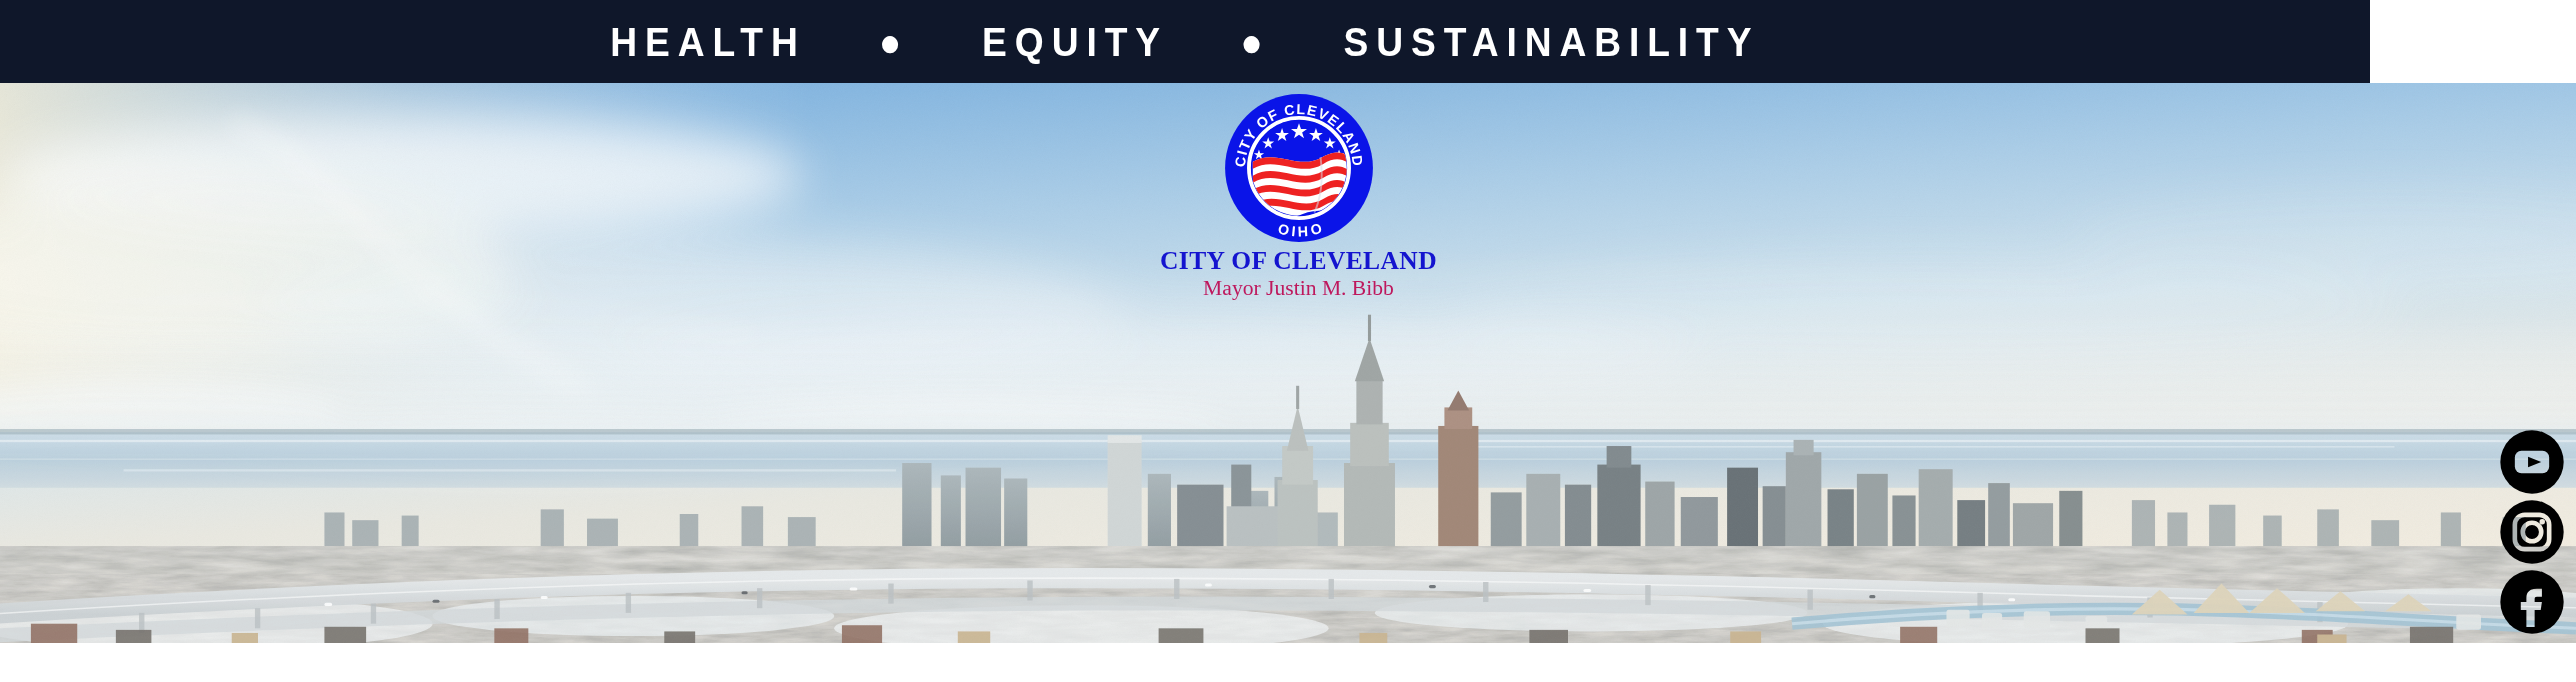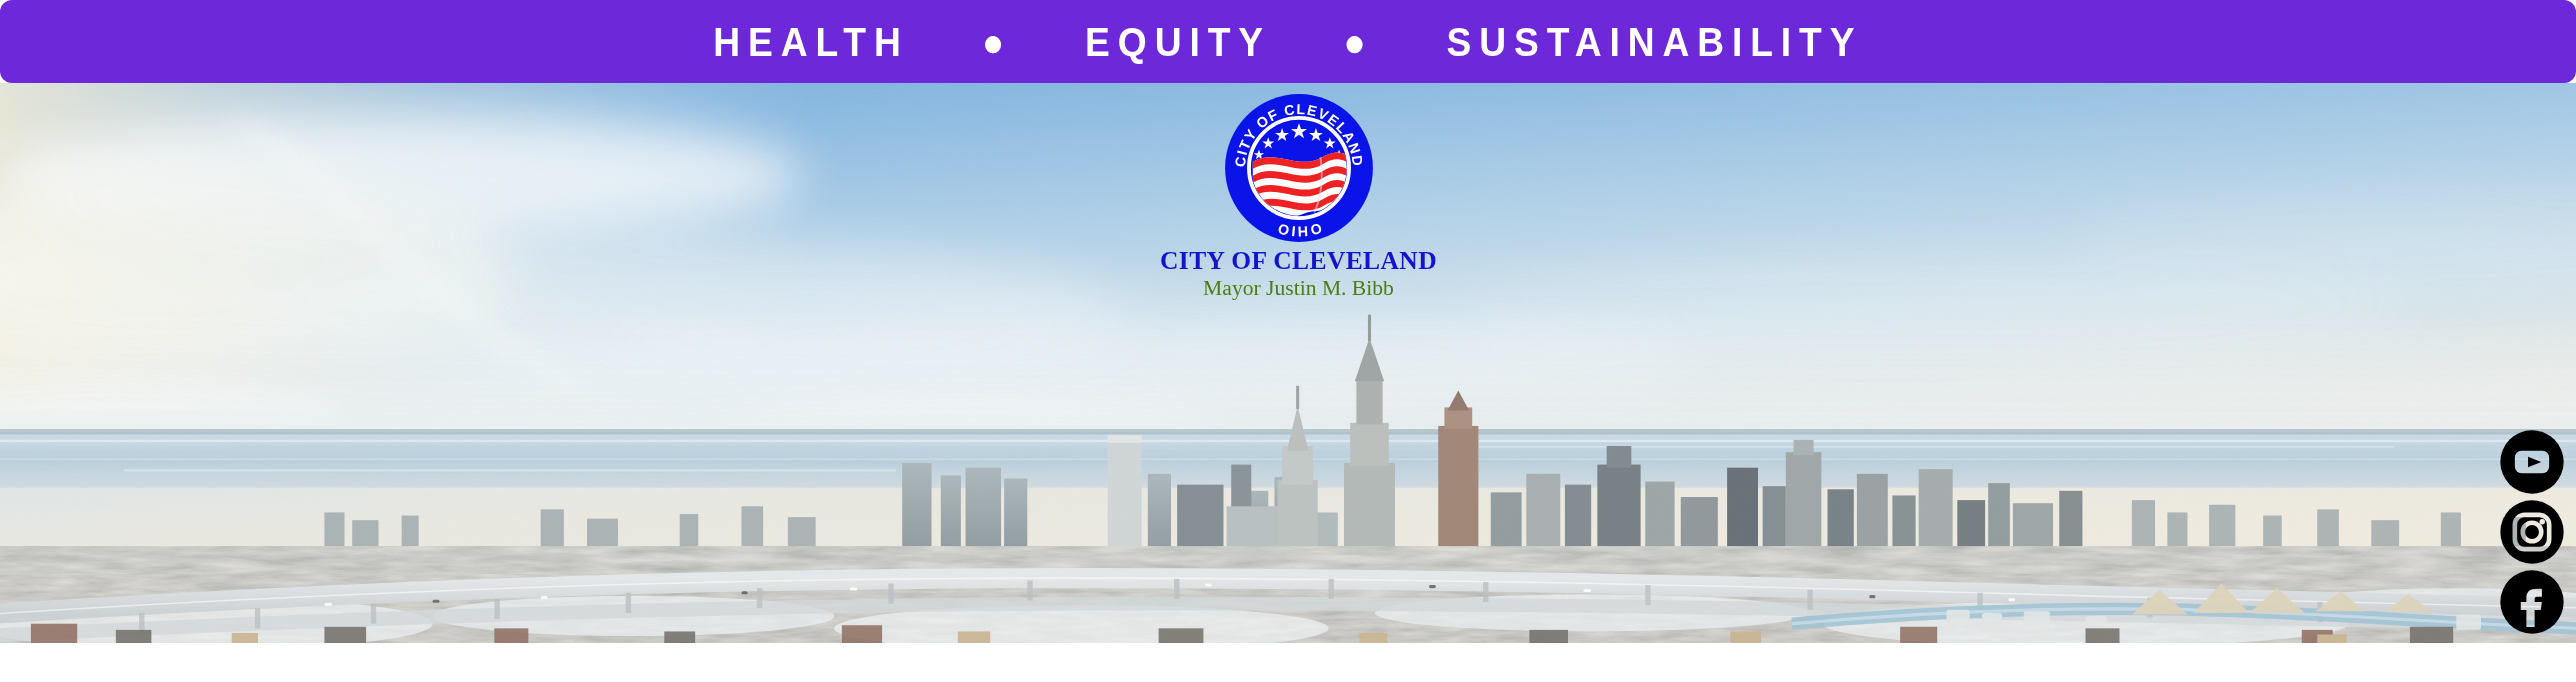--- a/index.html
+++ b/index.html
@@ -8,25 +8,24 @@
   #stage{
     position:relative;
     width:2576px;
     height:682px;
     background:#ffffff;
     overflow:hidden;
   }
 
   
   #banner{
-    position:absolute;left:0;top:0;width:2576px;height:83px;
-    background:#6d28d9;
+    position:absolute;left:0;top:0;width:2370px;height:83px;
+    background:#0f172a;
     display:flex;align-items:center;justify-content:center;
     z-index:40;
-    border-radius:12px;
   }
   #banner-text{
     color:#ffffff;
     font-family:"Liberation Sans",sans-serif;
     font-weight:bold;
     font-size:40px;
     letter-spacing:8.5px;
     white-space:pre;
     transform:scaleX(0.93);
     line-height:1;
@@ -57,21 +56,21 @@
     color:#1414cf;
     letter-spacing:0.4px;
     line-height:1.05;
     white-space:nowrap;
   }
   #seal-sub{
     margin-top:2.3px;
     font-family:"Liberation Serif",serif;
     font-weight:normal;
     font-size:21.6px;
-    color:#4d7c0f;
+    color:#be185d;
     line-height:1.1;
     white-space:nowrap;
   }
 
   
   #headline{
     position:absolute;
     left:0;top:450px;
     width:2576px;
     text-align:center;

